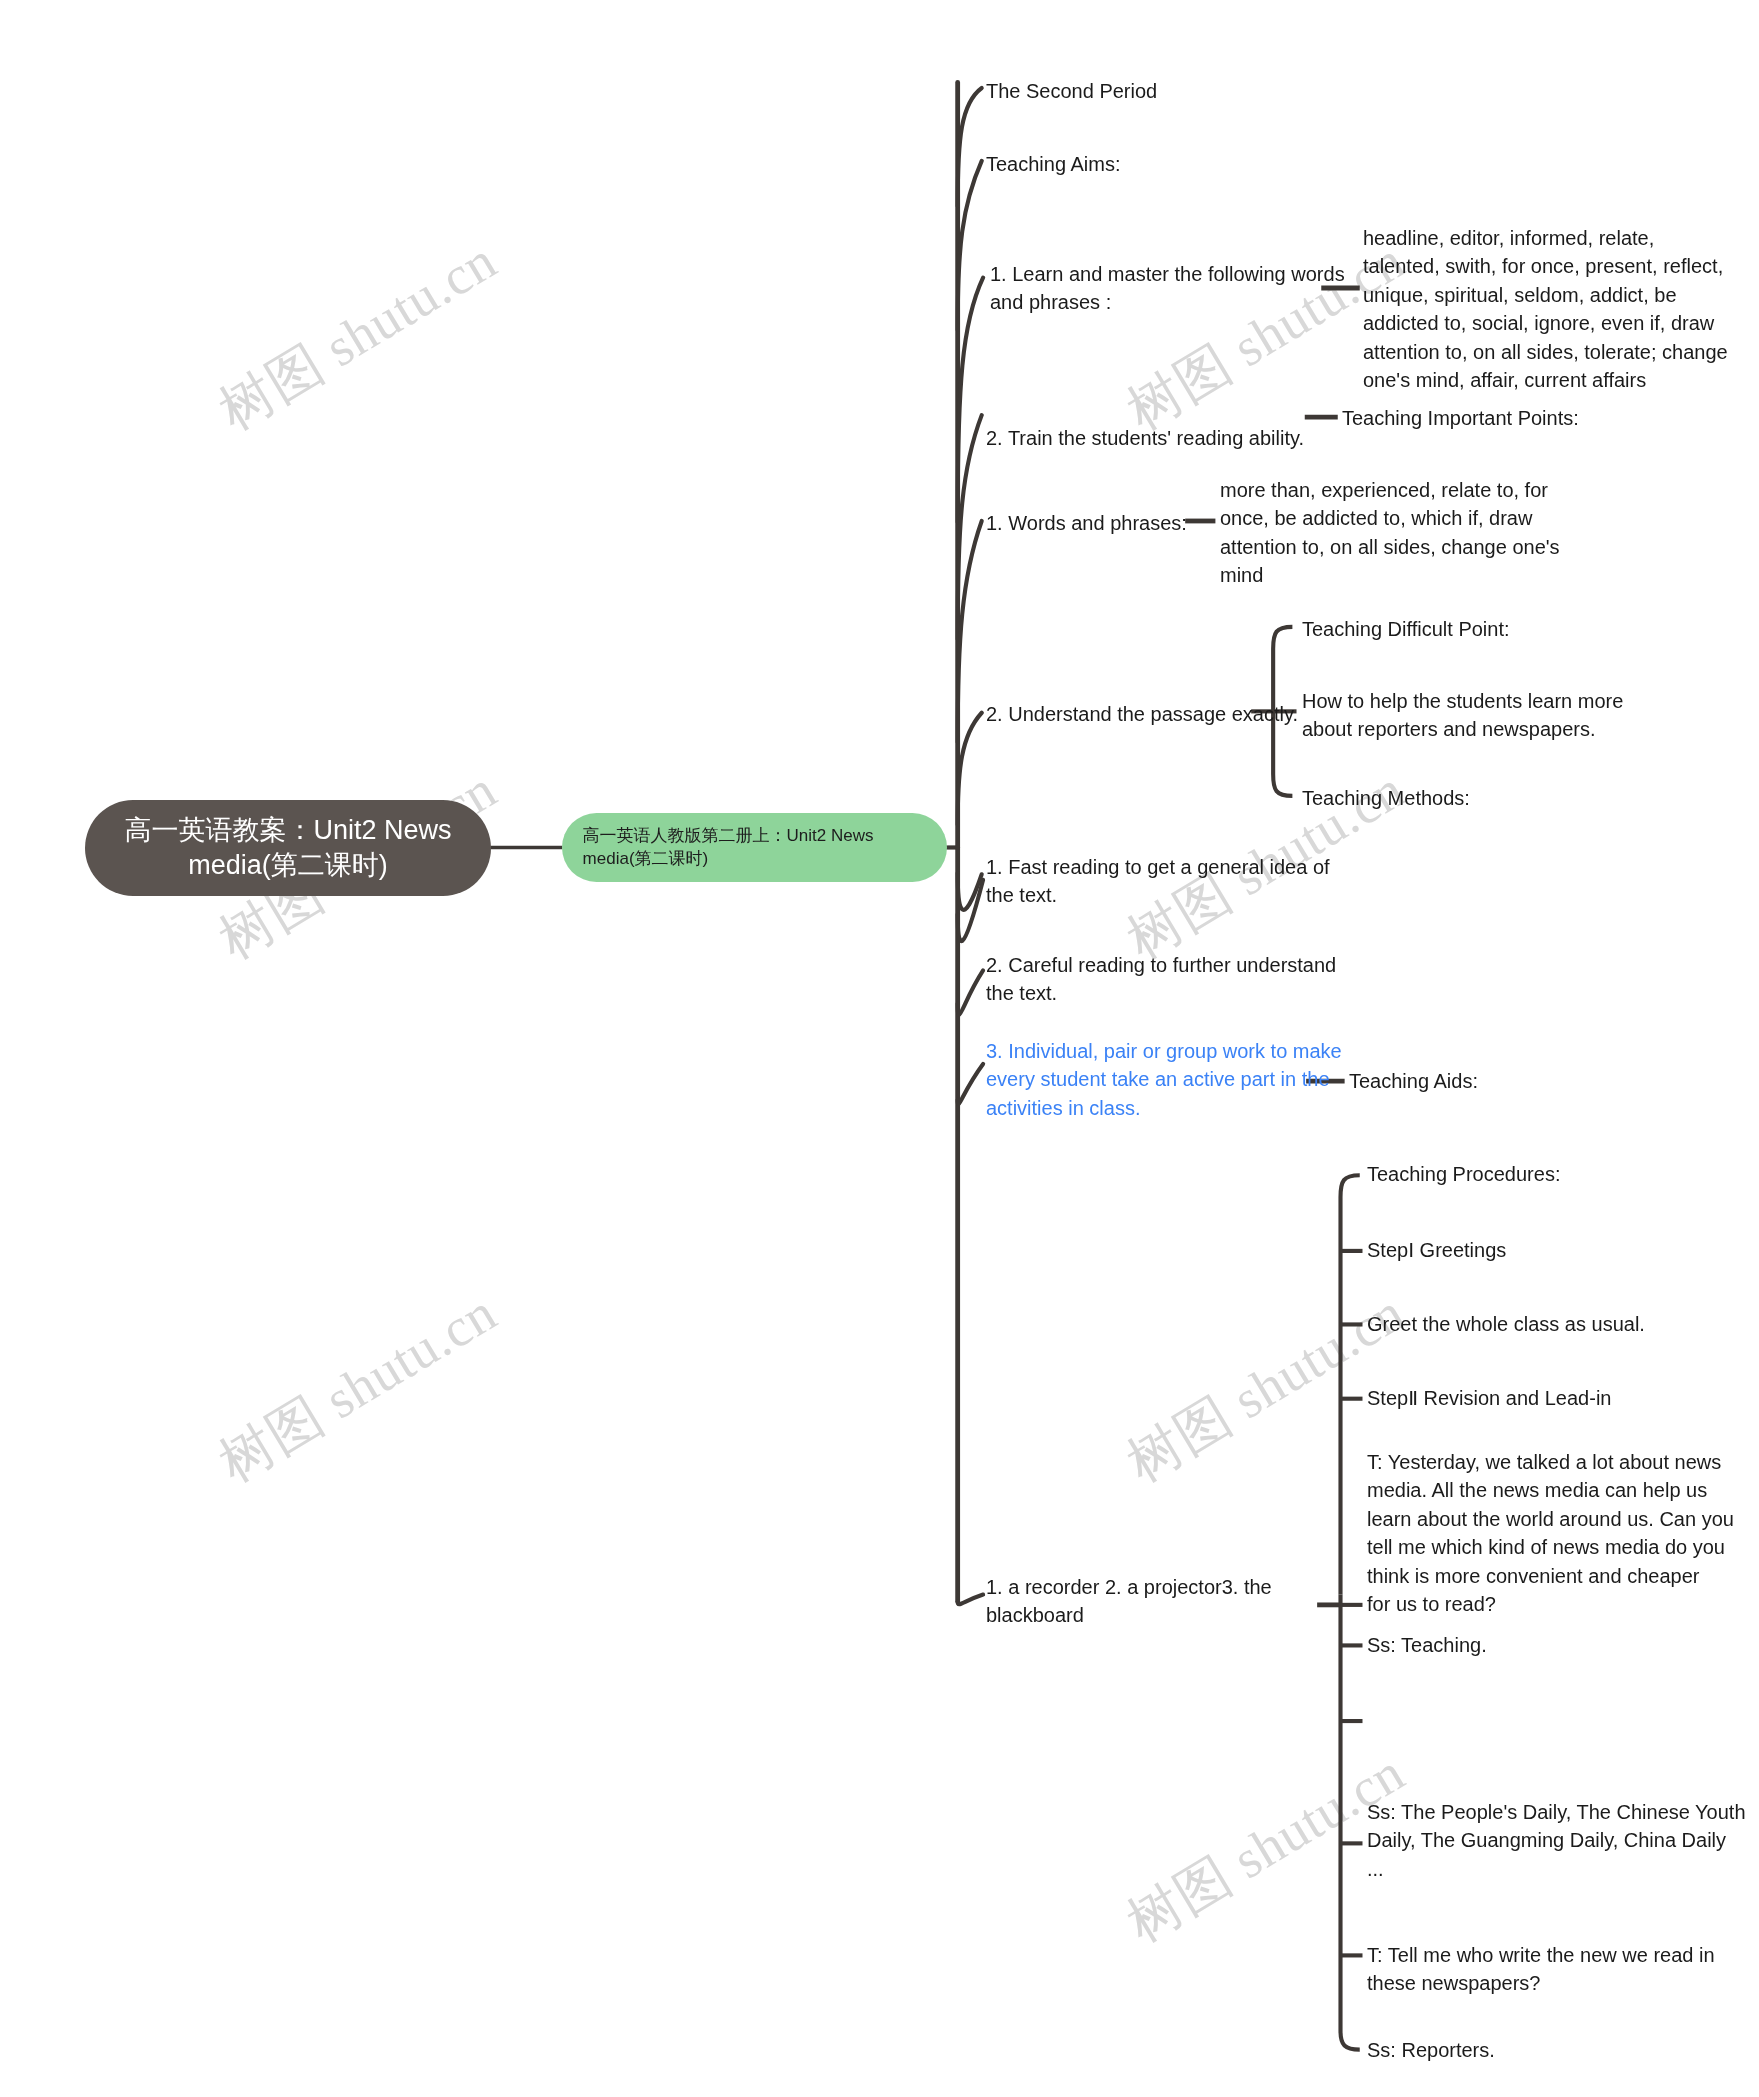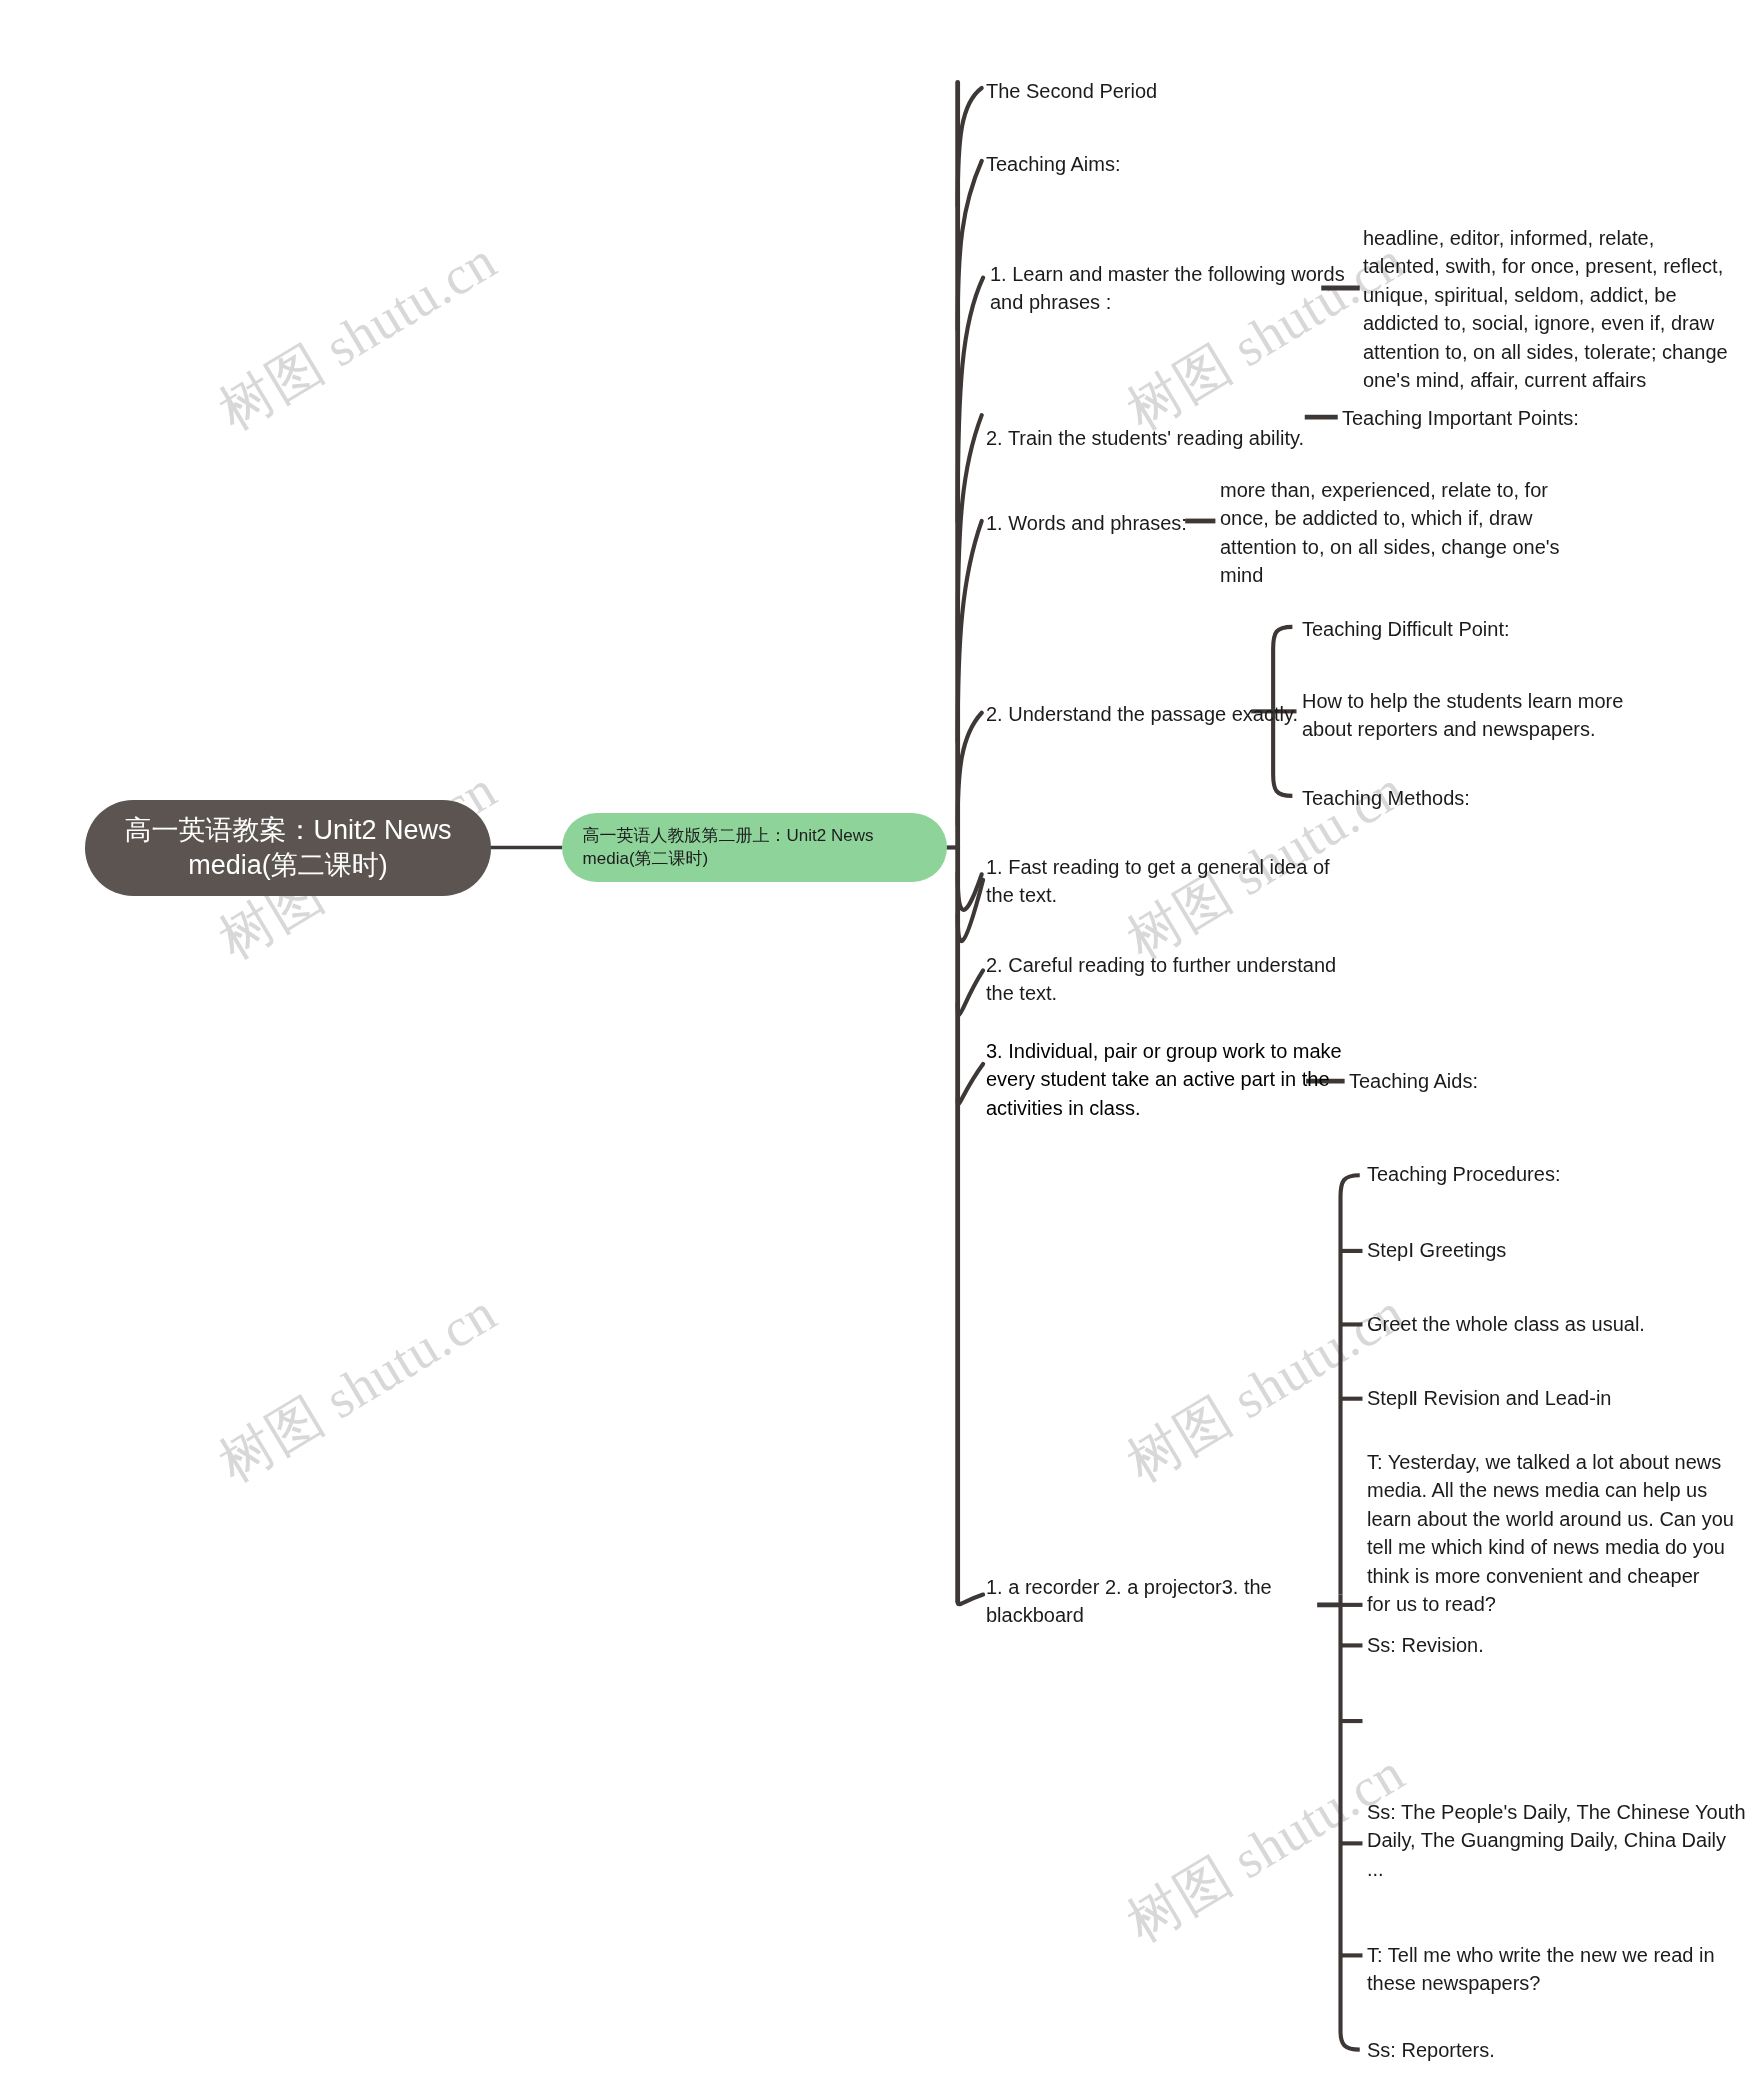--- a/index.html
+++ b/index.html
@@ -174,21 +174,21 @@
 about reporters and newspapers.</div>
 
   <div class="node leaf" style="left: 1302px; top: 784px; color: rgb(27, 27, 27);">Teaching Methods:</div>
 
   <div class="node leaf" style="left: 986px; top: 853px; color: rgb(27, 27, 27);">1. Fast reading to get a general idea of
 the text.</div>
 
   <div class="node leaf" style="left: 986px; top: 951px; color: rgb(27, 27, 27);">2. Careful reading to further understand
 the text.</div>
 
-  <div class="node leaf" style="left: 986px; top: 1037px; color: #000000;">3. Individual, pair or group work to make
+  <div class="node leaf" style="left: 986px; top: 1037px; color: #3b82f6;">3. Individual, pair or group work to make
 every student take an active part in the
 activities in class.</div>
 
   <div class="node leaf" style="left: 1349px; top: 1067px; color: rgb(27, 27, 27);">Teaching Aids:</div>
 
   <div class="node leaf" style="left: 986px; top: 1573px; color: rgb(27, 27, 27);">1. a recorder 2. a projector3. the
 blackboard</div>
 
   <div class="node leaf" style="left: 1367px; top: 1160px; color: rgb(27, 27, 27);">Teaching Procedures:</div>
 
@@ -198,21 +198,21 @@
 
   <div class="node leaf" style="left: 1367px; top: 1384px; color: rgb(27, 27, 27);">StepⅡ Revision and Lead-in</div>
 
   <div class="node leaf" style="left: 1367px; top: 1448px; color: rgb(27, 27, 27);">T: Yesterday, we talked a lot about news
 media. All the news media can help us
 learn about the world around us. Can you
  tell me which kind of news media do you
  think is more convenient and cheaper
 for us to read?</div>
 
-  <div class="node leaf" style="left: 1367px; top: 1631px; color: rgb(27, 27, 27);">Ss: Revision.</div>
+  <div class="node leaf" style="left: 1367px; top: 1631px; color: rgb(27, 27, 27);">Ss: Teaching.</div>
 
 
   <div class="node leaf" style="left: 1367px; top: 1798px; color: rgb(27, 27, 27);">Ss: The People's Daily, The Chinese Youth
  Daily, The Guangming Daily, China Daily
 ...</div>
 
   <div class="node leaf" style="left: 1367px; top: 1941px; color: rgb(27, 27, 27);">T: Tell me who write the new we read in
 these newspapers?</div>
 
   <div class="node leaf" style="left: 1367px; top: 2036px; color: rgb(27, 27, 27);">Ss: Reporters.</div>

